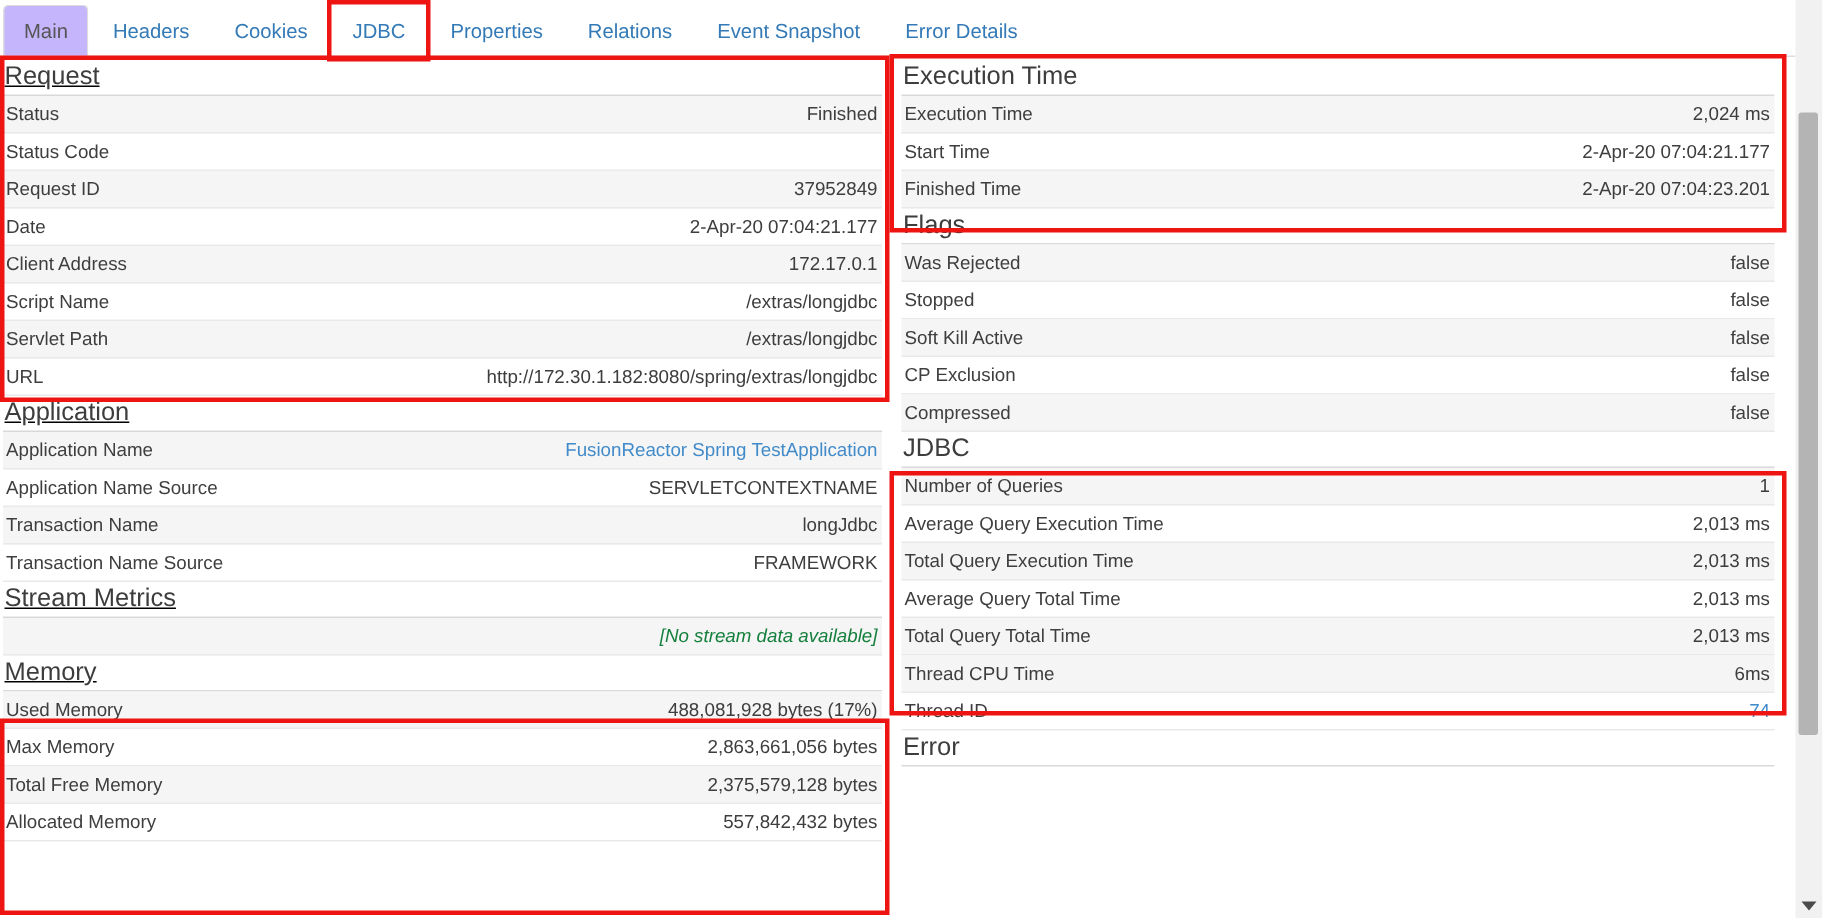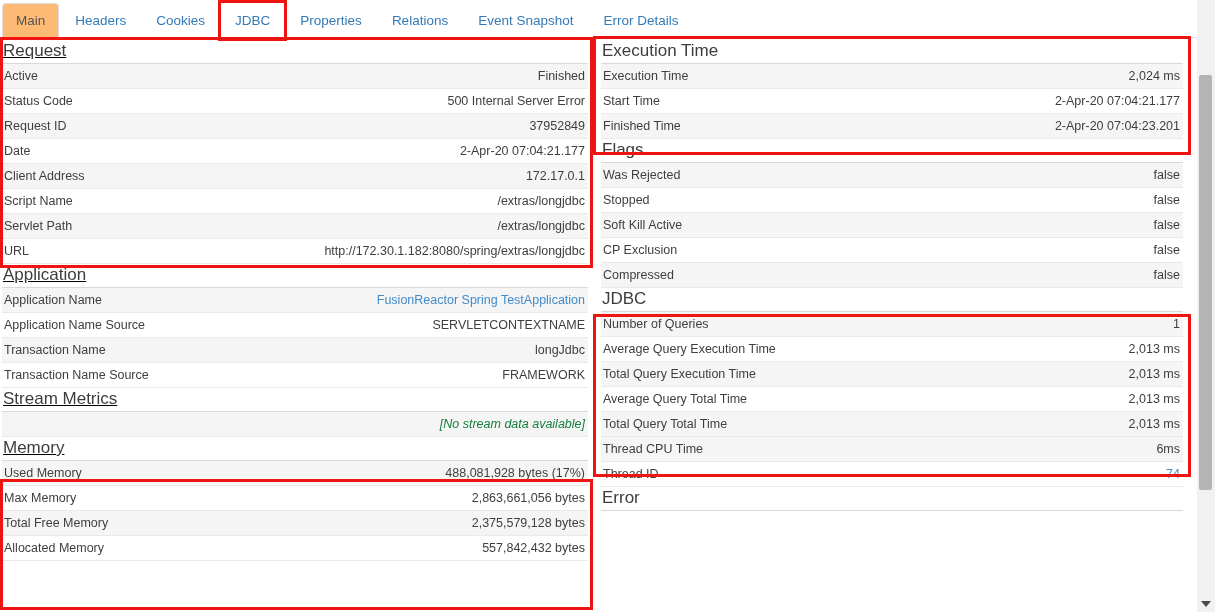--- a/index.html
+++ b/index.html
@@ -28,21 +28,21 @@
     font-size: 13.5px;
     line-height: 17px;
     color: var(--tab-blue);
     border: 1px solid transparent;
     border-radius: 4px 4px 0 0;
     cursor: pointer;
     position: relative;
   }
   .tab.active {
     color: var(--active-tab-text);
-    background: #fdba74;
+    background: #c4b5fd;
     border-color: #ddd;
     border-bottom-color: #fff;
     margin-bottom: -1px;
     z-index: 2;
     cursor: default;
   }
 
   
   .col { position: absolute; top: 40px; }
   #col-left  { left: 2px;   width: 586px; text-decoration: underline; }
@@ -107,26 +107,25 @@
 
 <div id="app">
 
   <div class="tabbar" id="tabbar"><div class="tab active">Main</div><div class="tab">Headers</div><div class="tab">Cookies</div><div class="tab">JDBC</div><div class="tab">Properties</div><div class="tab">Relations</div><div class="tab">Event Snapshot</div><div class="tab">Error Details</div></div>
 
   <div class="col" id="col-left">
       <div class="section">
         <h2 class="section-title">Request</h2>
         <div class="rows">
           <div class="row stripe">
-            <span class="lbl">Active</span>
+            <span class="lbl">Status</span>
             <span class="val">Finished</span>
           </div>
           <div class="row">
             <span class="lbl">Status Code</span>
-            <span class="val">500 Internal Server Error</span>
           </div>
           <div class="row stripe">
             <span class="lbl">Request ID</span>
             <span class="val">37952849</span>
           </div>
           <div class="row">
             <span class="lbl">Date</span>
             <span class="val">2-Apr-20 07:04:21.177</span>
           </div>
           <div class="row stripe">

